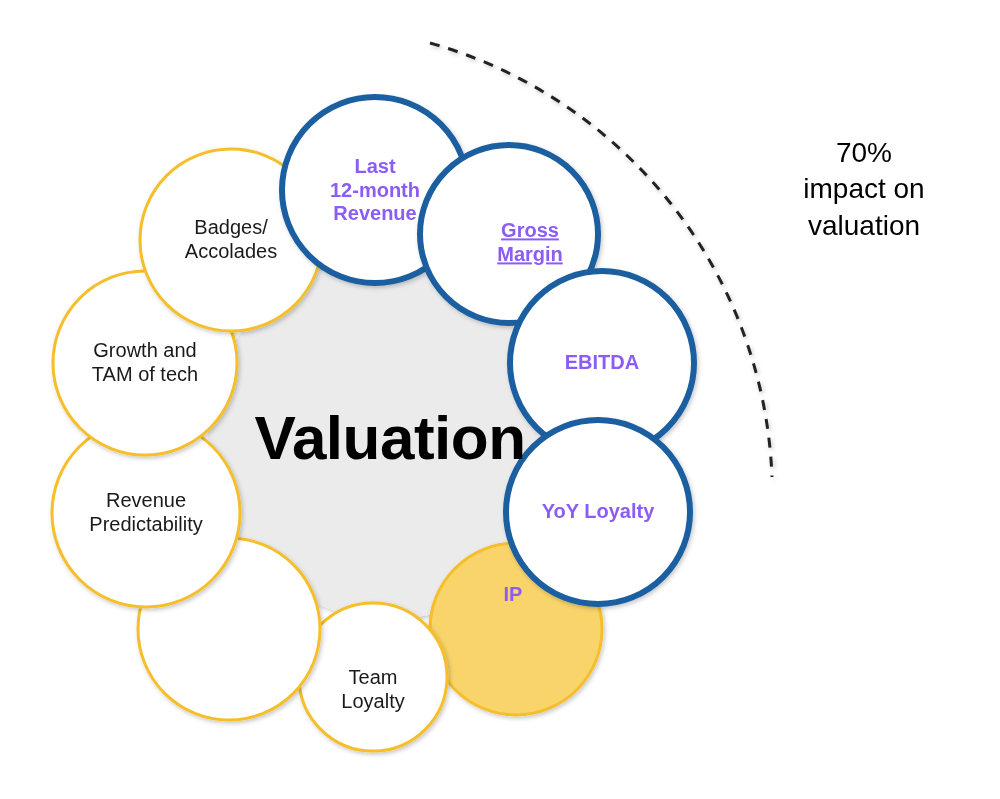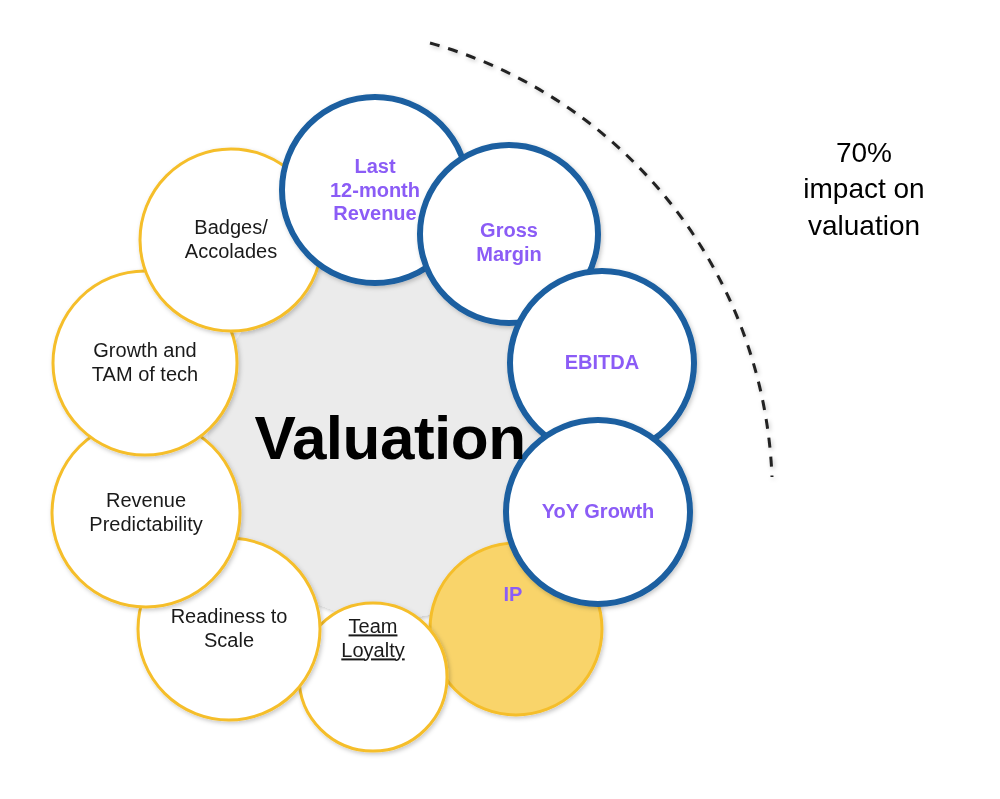--- a/index.html
+++ b/index.html
@@ -122,34 +122,32 @@
       <path d="M 430 43 A 470 470 0 0 1 772 477" fill="none" stroke="#222222" stroke-width="3" stroke-dasharray="10 9" stroke-linecap="butt"></path>
     </g>
   </svg>
 
   <div id="center-label" style="left:390px; top:437px;">Valuation</div>
 
   <div class="node-label blue-node" style="left:375px; top:190px;">Last
 12-month
 Revenue</div>
 
-  <div class="node-label blue-node" style="left:509px; top:243px;">Gross
+  <div class="node-label blue-node" style="left:530px; top:243px;text-decoration:underline;">Gross
 Margin</div>
 
   <div class="node-label blue-node" style="left:602px; top:363px;">EBITDA</div>
 
-  <div class="node-label blue-node" style="left:598px; top:512px;">YoY Growth</div>
+  <div class="node-label blue-node" style="left:598px; top:512px;">YoY Loyalty</div>
 
   <div class="node-label accent-node" style="left:513px; top:595px;">IP</div>
 
-  <div class="node-label yellow-node" style="left:373px; top:639px;text-decoration:underline;">Team
+  <div class="node-label yellow-node" style="left:373px; top:690px;">Team
 Loyalty</div>
 
-  <div class="node-label yellow-node" style="left:229px; top:629px;">Readiness to
-Scale</div>
 
   <div class="node-label yellow-node" style="left:146px; top:513px;">Revenue
 Predictability</div>
 
   <div class="node-label yellow-node" style="left:231px; top:240px;">Badges/
 Accolades</div>
 
   <div class="node-label yellow-node" style="left:145px; top:363px;">Growth and
 TAM of tech</div>
 

